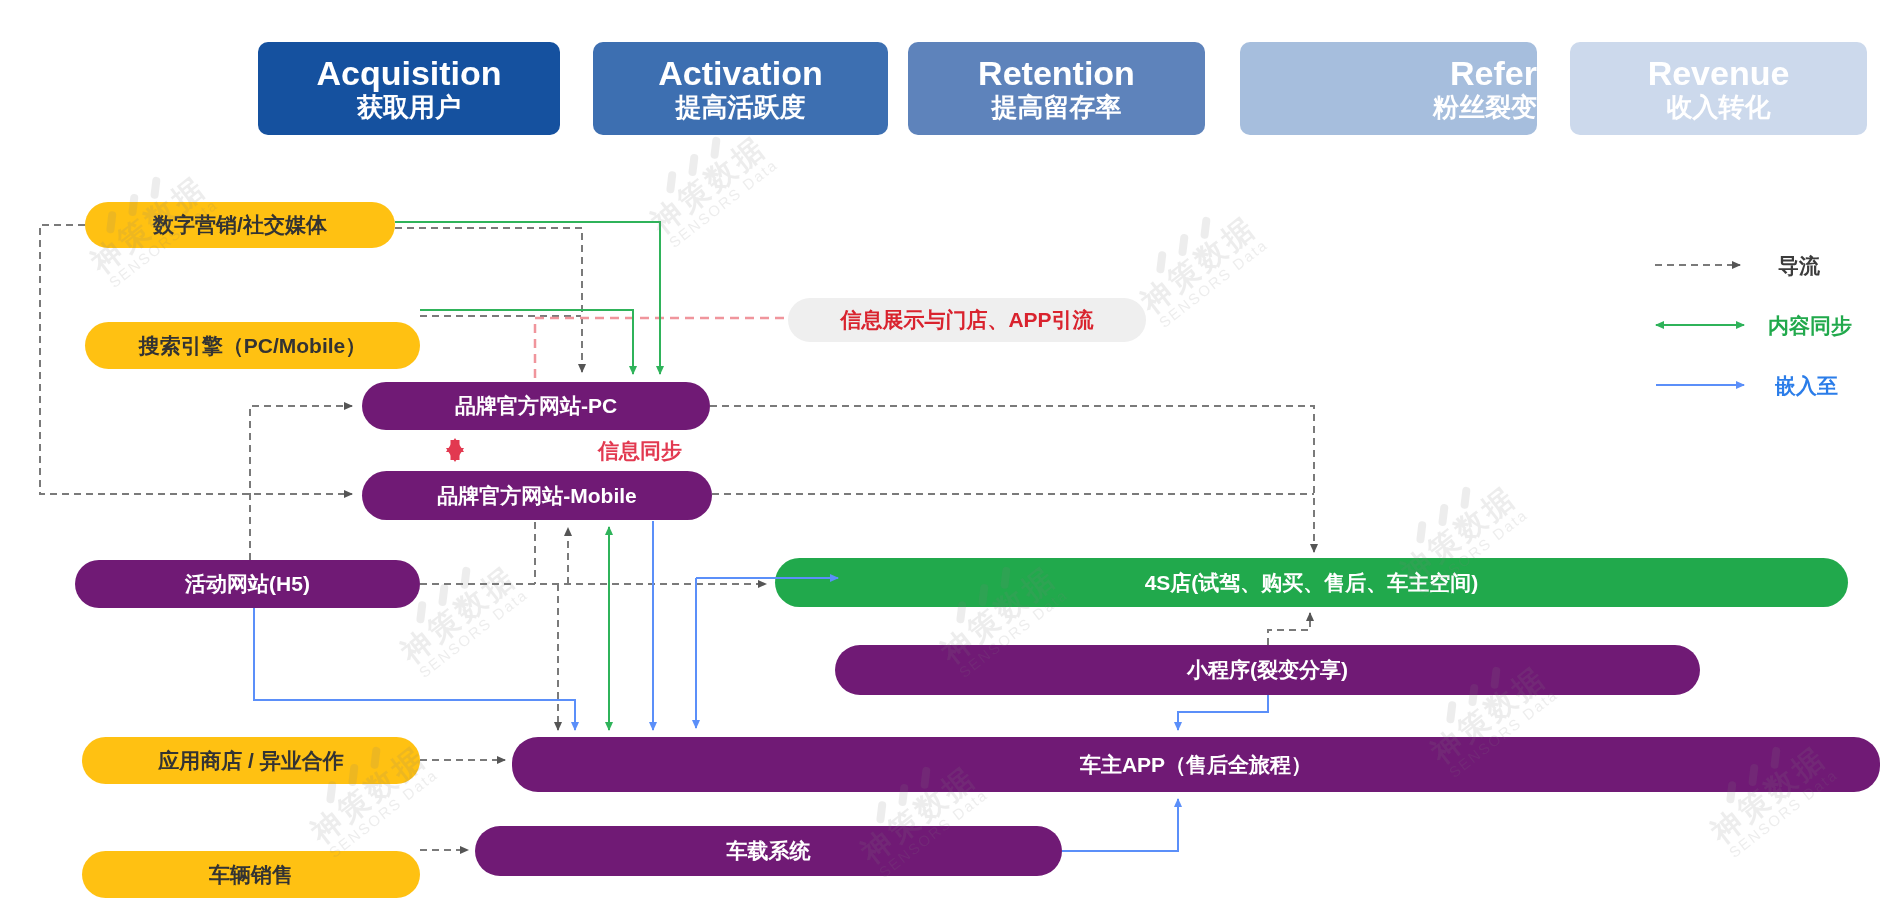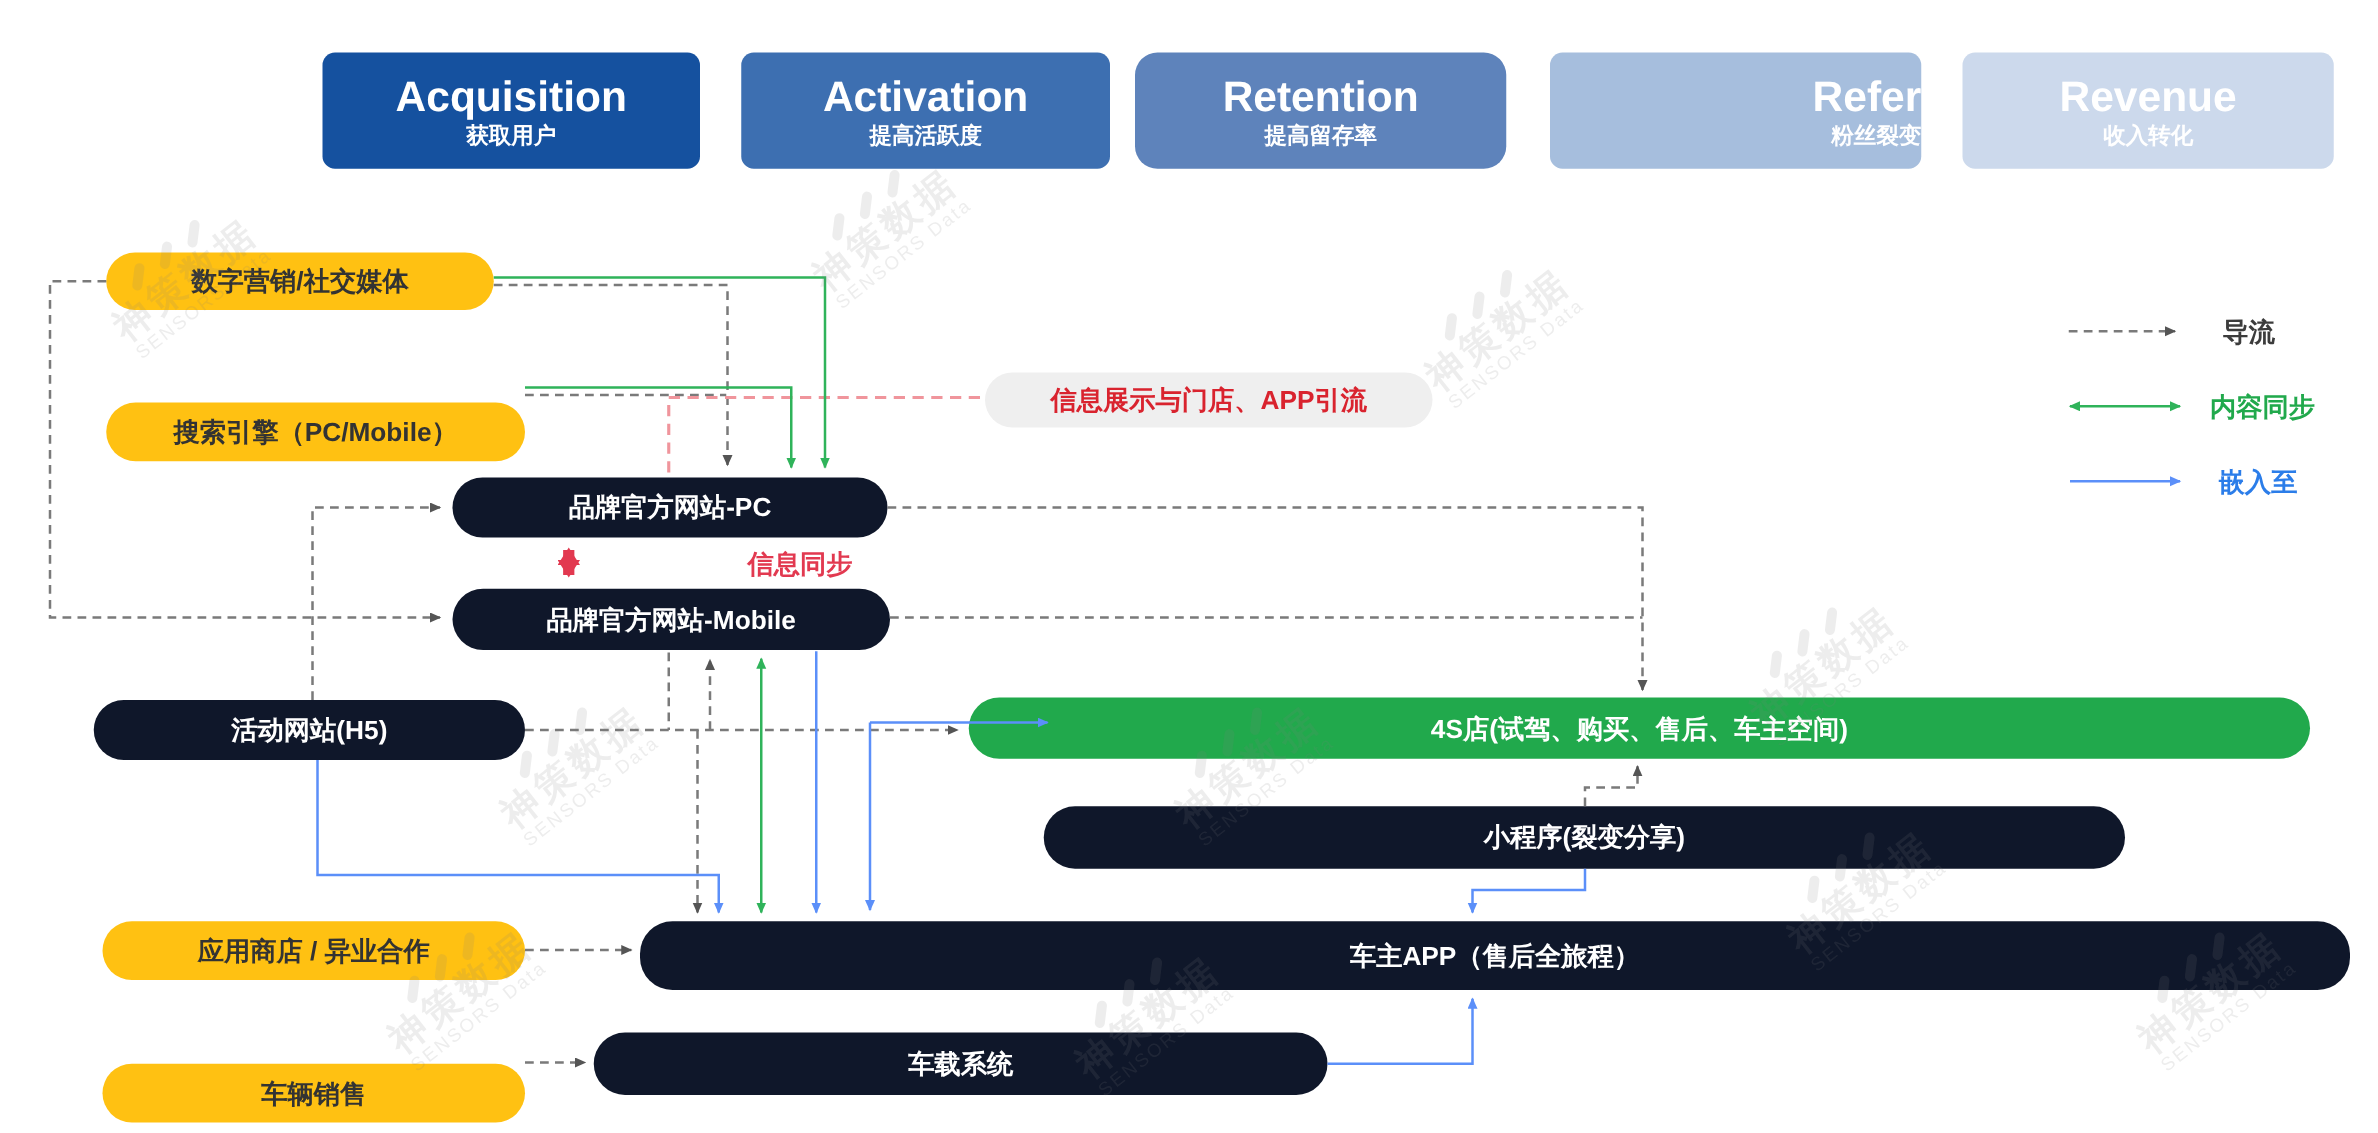--- a/index.html
+++ b/index.html
@@ -3,32 +3,32 @@
 <meta charset="utf-8">
 <style>
   html,body{margin:0;padding:0;background:#ffffff;}
   body{font-family:"Liberation Sans","DejaVu Sans",sans-serif;}
   #canvas{position:relative;width:1902px;height:906px;background:#ffffff;overflow:hidden;padding-left:28px;}
 
   
   .stage{position:absolute;top:42px;height:93px;border-radius:10px;color:#fff;
          display:flex;flex-direction:column;align-items:center;justify-content:center;line-height:1.15;}
   .stage .en{font-size:34px;font-weight:bold;}
-  .stage .cn{font-size:18px;font-weight:bold;}
+  .stage .cn{font-size:26px;font-weight:bold;}
   .stage1{background:#15519f;}
   .stage2{background:#3d6fb1;}
-  .stage3{background:#5e83bb;border-radius:18px;}
+  .stage3{background:#5e83bb;}
   .stage4{background:#a6bedd;align-items:flex-end;}
   .stage5{background:#ccd9ec;}
 
   
   .pill{position:absolute;border-radius:26px;display:flex;align-items:center;justify-content:center;
         font-weight:bold;font-size:21px;white-space:nowrap;}
   .pill.yellow{background:#ffc112;color:#333333;}
-  .pill.red{background:#0f172a;color:#ffffff;}
+  .pill.red{background:#701a75;color:#ffffff;}
   .pill.green{background:#21a94c;color:#ffffff;}
   .pill.gray{background:#efefef;color:#d9232e;}
 
   .floating-label{position:absolute;font-weight:bold;font-size:21px;color:#e23950;}
 
   
   .legend-label{position:absolute;font-weight:bold;font-size:21px;}
   .legend-dashed{color:#3c3c3c;}
   .legend-green{color:#21a94c;}
   .legend-blue{color:#2b7de9;}

